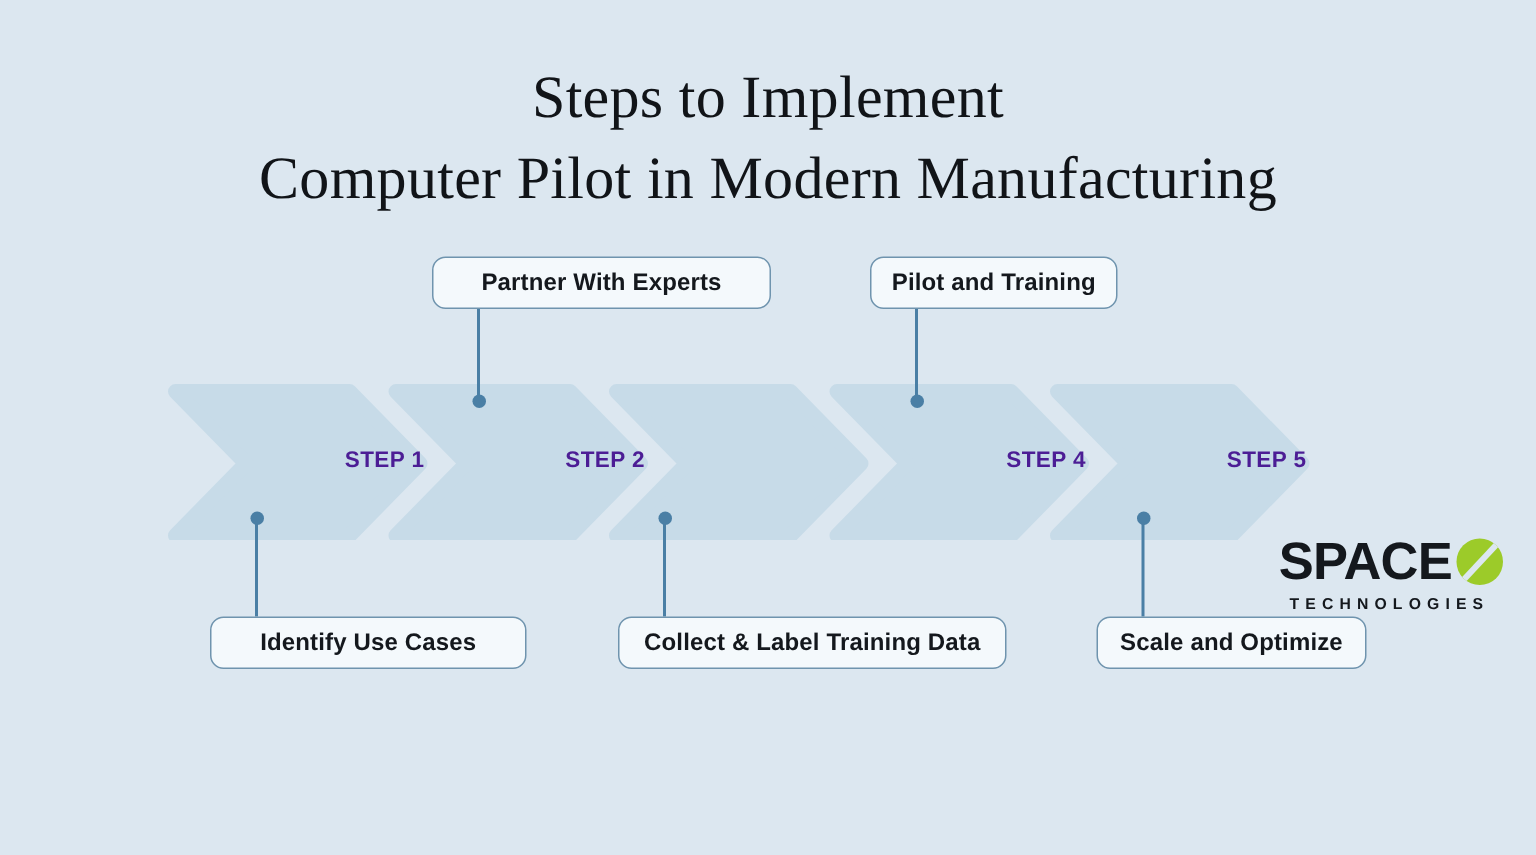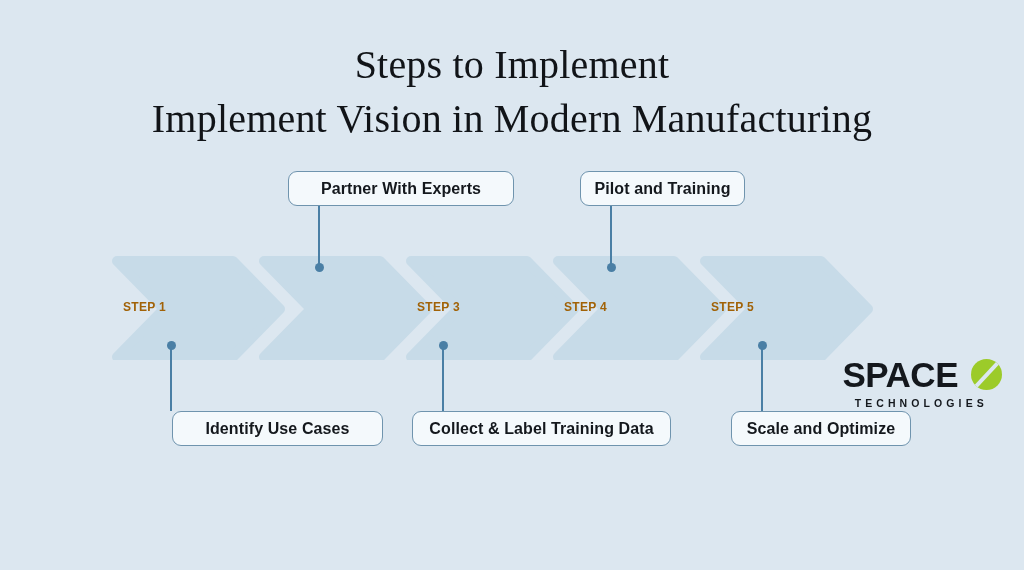--- a/index.html
+++ b/index.html
@@ -51,24 +51,24 @@
     width: 1024px;
     height: 104px;
   }
   .chevron-svg { display: block; }
 
   .step-label {
     position: absolute;
     top: 296px;
     width: 160px;
     margin-left: -80px;
-    text-align: left;
-    font-size: 12px;
-    font-weight: 700;
-    color: #a16207;
+    text-align: right;
+    font-size: 15px;
+    font-weight: 700;
+    color: #4c1d95;
     letter-spacing: 0.3px;
     line-height: 22px;
   }
 
   
   .callout {
     position: absolute;
     background: #f4f9fc;
     border: 1.4px solid #6f94ae;
     border-radius: 9px;
@@ -108,21 +108,21 @@
     position: absolute;
     right: 22px;
     bottom: 22px;
     text-align: right;
     line-height: 1;
   }
   .logo-wordmark {
     display: flex;
     align-items: center;
     justify-content: flex-end;
-    gap: 12px;
+    gap: 2px;
   }
   .logo-word {
     font-size: 35px;
     font-weight: 700;
     letter-spacing: -0.5px;
     color: #14181d;
     font-family: "Liberation Sans", sans-serif;
   }
   .logo-mark {
     position: relative;
@@ -154,40 +154,40 @@
     text-align: center;
   }
 </style>
 </head>
 <body>
 
 <div id="infographic">
 
   <div class="title-block">
     <span class="title-line">Steps to Implement</span>
-    <span class="title-line">Implement Vision in Modern Manufacturing</span>
+    <span class="title-line">Computer Pilot in Modern Manufacturing</span>
   </div>
 
   <div class="chevron-band">
     <svg class="chevron-svg" width="1024" height="104" viewBox="0 0 1024 104">
       <defs>
         <g id="chev">
           <path d="M2,2 L118,2 L165,50 L118,98 L2,98 L49,50 Z" fill="#c7dbe8" stroke="#c7dbe8" stroke-width="10" stroke-linejoin="round"></path>
         </g>
       </defs>
       <use href="#chev" x="115" y="3"></use>
       <use href="#chev" x="262" y="3"></use>
       <use href="#chev" x="409" y="3"></use>
       <use href="#chev" x="556" y="3"></use>
       <use href="#chev" x="703" y="3"></use>
     </svg>
   </div>
 
   <div class="step-label" style="left:203px;">STEP 1</div>
-  <div class="step-label" style="left:497px;">STEP 3</div>
+  <div class="step-label" style="left:350px;">STEP 2</div>
   <div class="step-label" style="left:644px;">STEP 4</div>
   <div class="step-label" style="left:791px;">STEP 5</div>
 
   <div class="connector" style="left:318px; top:205px; height:62px;"></div>
   <div class="connector-dot" style="left:319px; top:267px;"></div>
 
   <div class="connector" style="left:610px; top:205px; height:62px;"></div>
   <div class="connector-dot" style="left:611px; top:267px;"></div>
 
   <div class="connector" style="left:170px; top:345px; height:66px;"></div>
@@ -200,21 +200,21 @@
   <div class="connector-dot" style="left:762px; top:345px;"></div>
 
   <div class="callout" style="left:288px; top:171px; width:226px;">
     <span class="callout-text">Partner With Experts</span>
   </div>
 
   <div class="callout" style="left:580px; top:171px; width:165px;">
     <span class="callout-text">Pilot and Training</span>
   </div>
 
-  <div class="callout" style="left:140px; top:411px; width:211px;margin-left:32px;">
+  <div class="callout" style="left:140px; top:411px; width:211px;">
     <span class="callout-text">Identify Use Cases</span>
   </div>
 
   <div class="callout" style="left:412px; top:411px; width:259px;text-align:right;">
     <span class="callout-text">Collect &amp; Label Training Data</span>
   </div>
 
   <div class="callout" style="left:731px; top:411px; width:180px;">
     <span class="callout-text">Scale and Optimize</span>
   </div>

